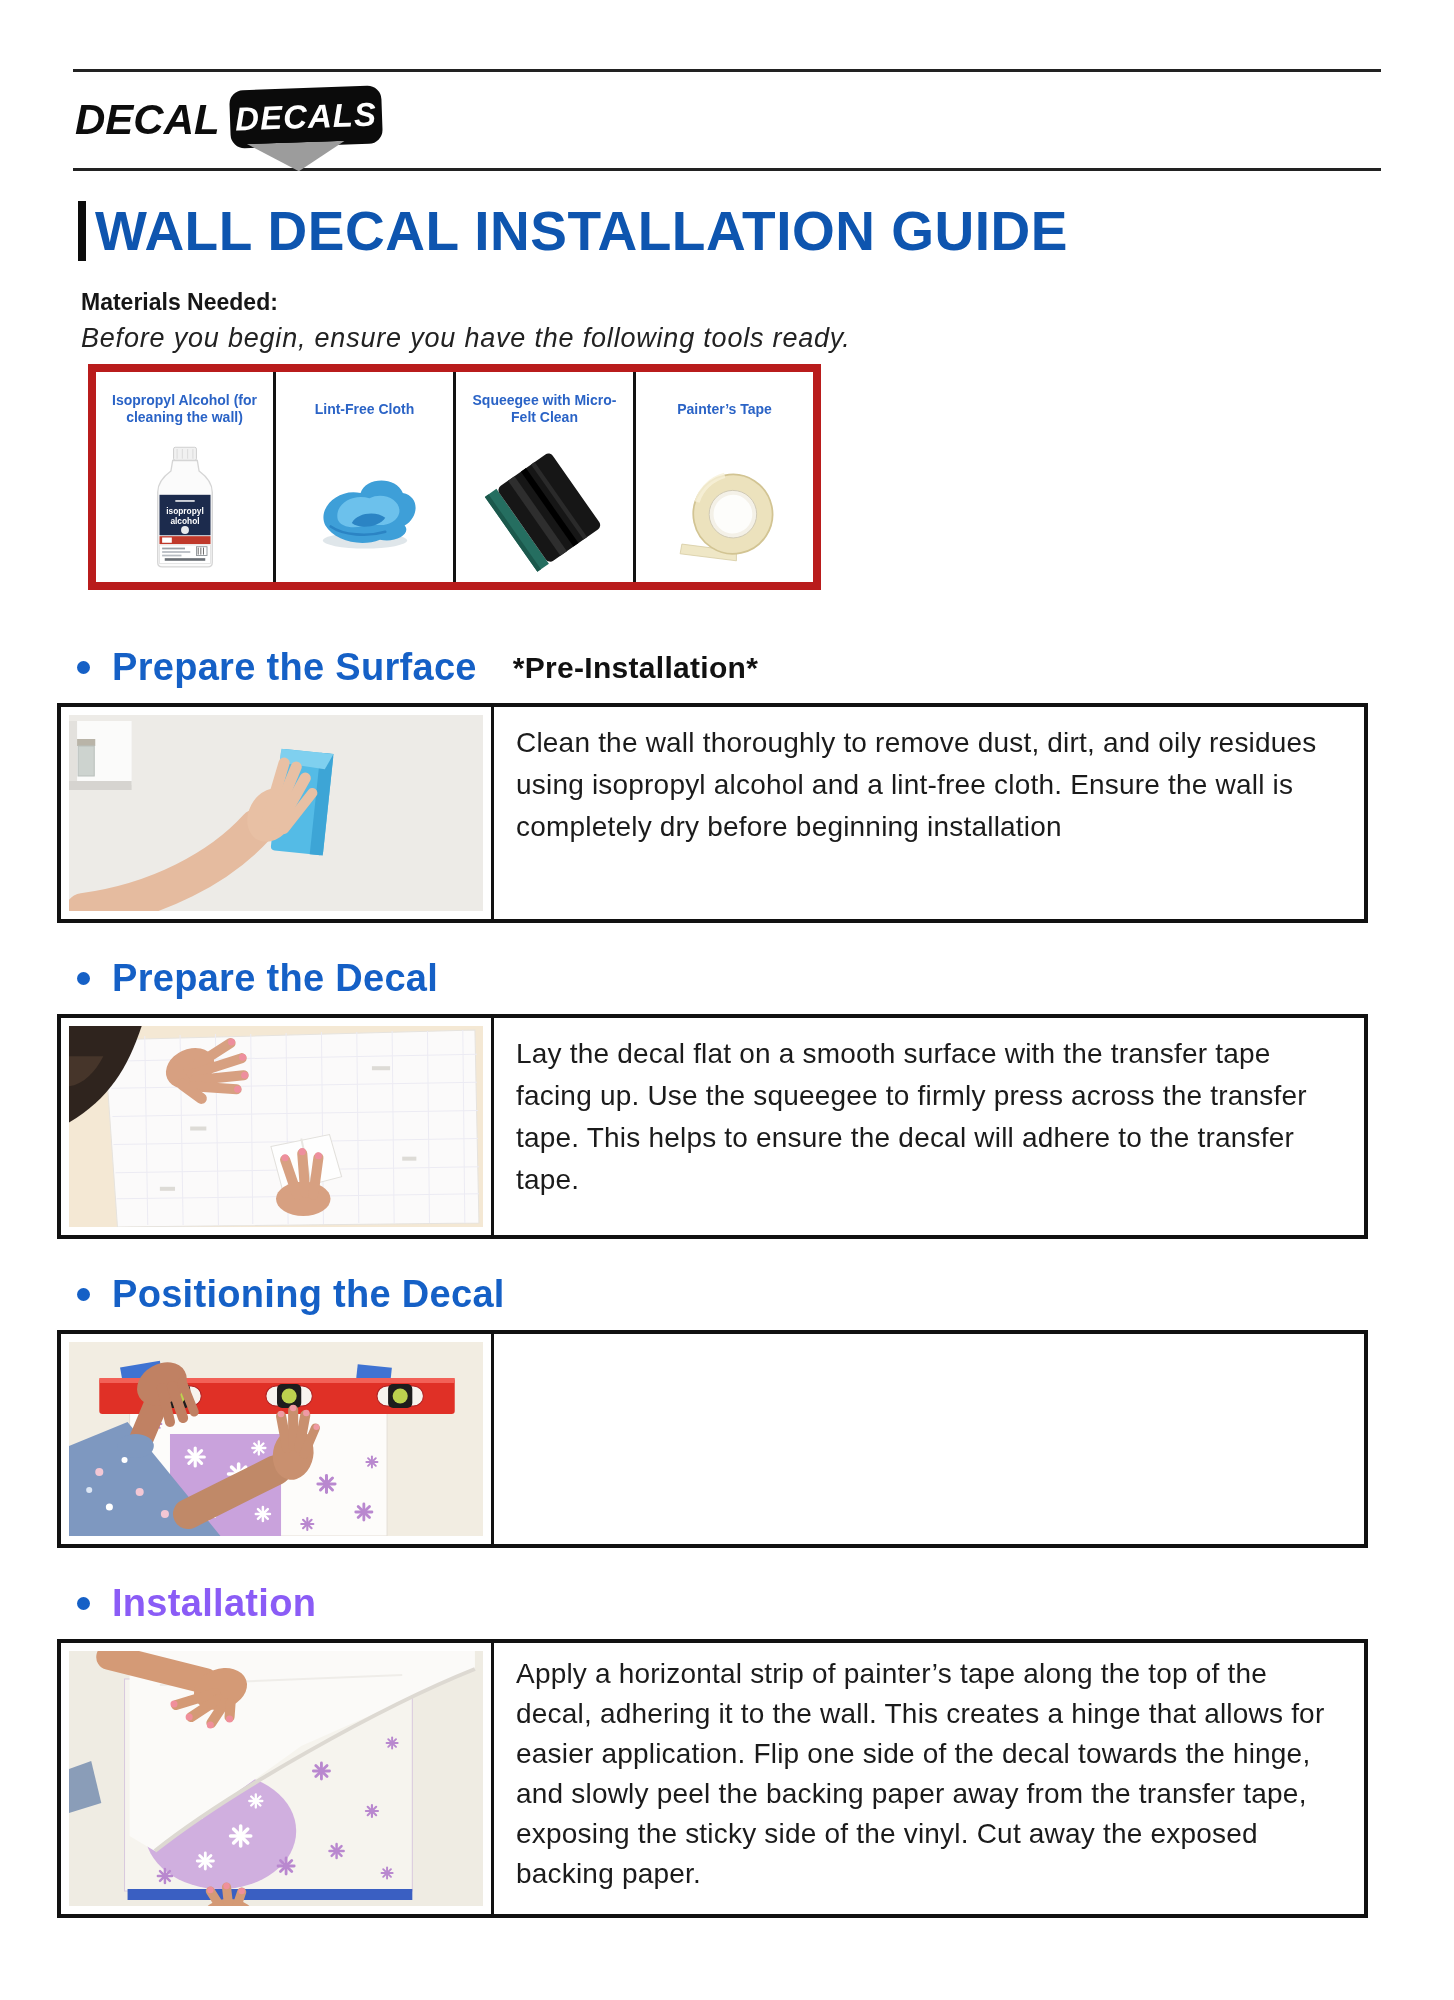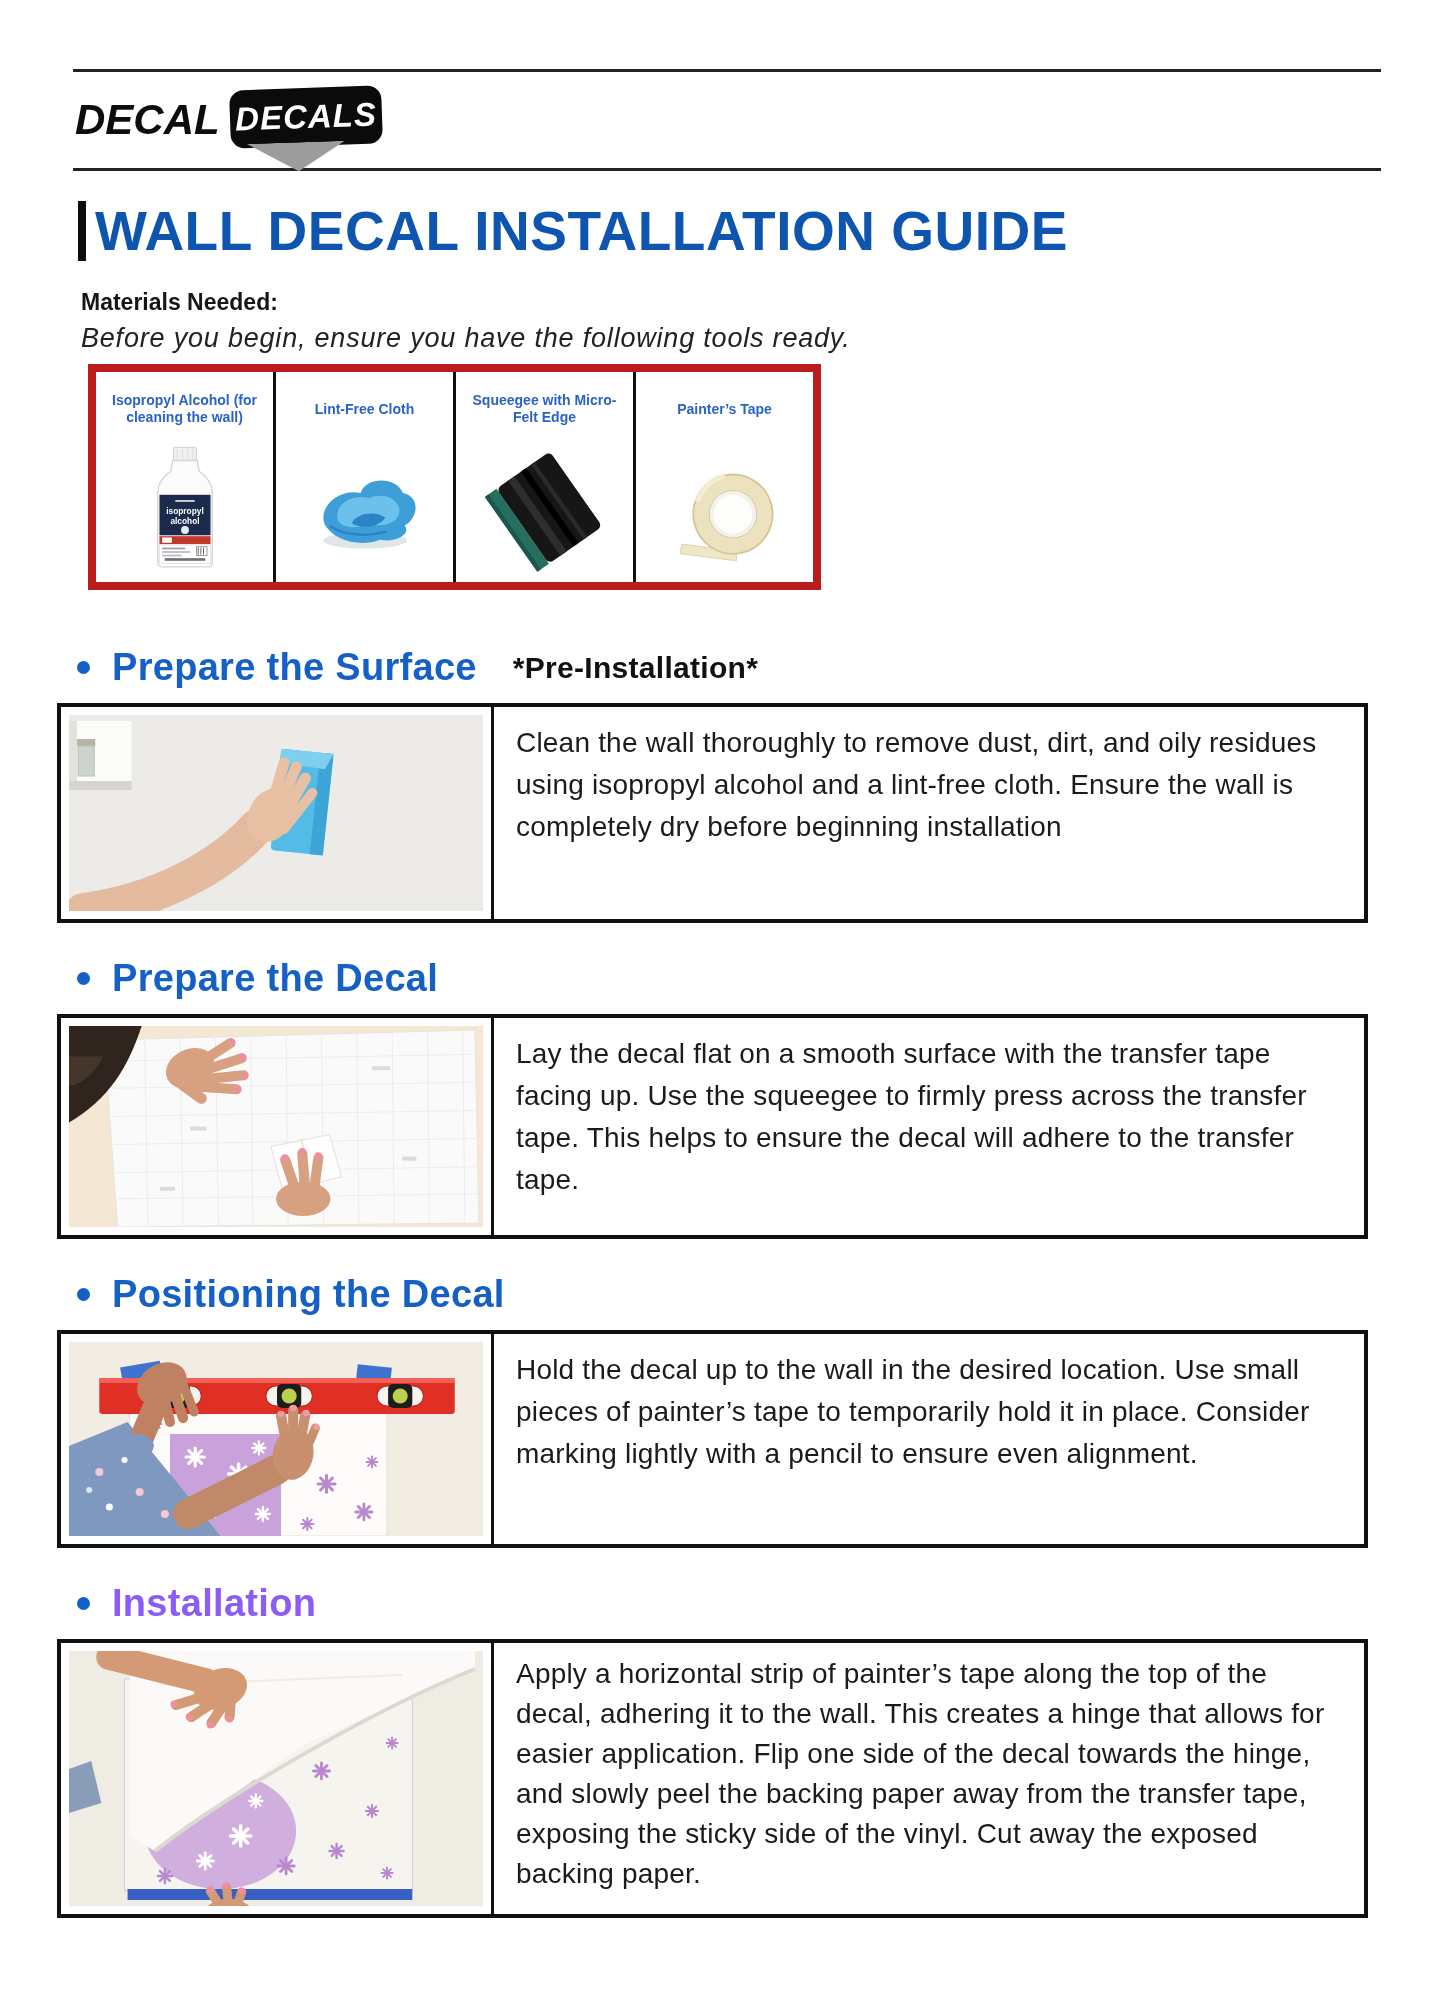--- a/index.html
+++ b/index.html
@@ -123,21 +123,21 @@
           <svg viewBox="0 0 150 150" width="150" height="132">
             <ellipse cx="75" cy="112" rx="48" ry="9" fill="#dfe6ea"></ellipse>
             <path d="M30,95 C20,75 45,52 70,58 C75,40 110,38 118,58 C138,62 136,86 120,95 C128,104 110,115 92,111 C70,120 40,112 30,95 Z" fill="#3e9fd8"></path>
             <path d="M44,88 C40,70 62,58 80,64 C96,56 116,66 114,80 C112,92 94,98 82,92 C66,100 48,98 44,88 Z" fill="#6cc1ec"></path>
             <path d="M60,92 C66,80 88,78 98,86 C92,96 70,100 60,92 Z" fill="#2b84c4"></path>
             <path d="M36,96 C50,106 78,108 98,102" fill="none" stroke="#2b84c4" stroke-width="3" stroke-linecap="round"></path>
           </svg>
         </div>
       </td>
       <td>
-        <div class="mat-label" style="color:#2a63c6">Squeegee with Micro-Felt Edge</div>
+        <div class="mat-label" style="color:#2a63c6">Squeegee with Micro-Felt Clean</div>
         <div class="mat-fig">
           <svg viewBox="0 0 150 150" width="150" height="132">
             <g transform="rotate(-35 75 78)">
               <rect x="28" y="26" width="16" height="104" fill="#256e60"></rect>
               <rect x="28" y="26" width="5" height="104" fill="#1b584c"></rect>
               <rect x="44" y="26" width="74" height="104" rx="6" fill="#161616"></rect>
               <rect x="60" y="26" width="9" height="104" fill="#2e2e2e"></rect>
               <rect x="78" y="26" width="7" height="104" fill="#000000"></rect>
               <rect x="92" y="26" width="5" height="104" fill="#2a2a2a"></rect>
             </g>
@@ -301,21 +301,20 @@
         <circle cx="235" cy="71" r="3.2" fill="#ef9aa4"></circle>
           <circle cx="245" cy="85" r="3" fill="#ef9aa4"></circle>
         <path d="M92,48 L72,96" stroke="#c08163" stroke-width="24" stroke-linecap="round" fill="none"></path>
         <ellipse cx="92" cy="42" rx="26" ry="20" fill="#c08163" transform="rotate(-30 92 42)"></ellipse>
         <path d="M92,46 L100,80" stroke="#c08163" stroke-width="10" stroke-linecap="round" fill="none"></path>
         <path d="M102,44 L113,76" stroke="#c08163" stroke-width="10" stroke-linecap="round" fill="none"></path>
         <path d="M112,40 L124,70" stroke="#c08163" stroke-width="9" stroke-linecap="round" fill="none"></path>
         <ellipse cx="66" cy="104" rx="18" ry="12" fill="#7e98c0"></ellipse>
       </svg>
     </div>
-    <div class="step-text">Hold the decal up to the wall in the desired location. Use small pieces of painter’s tape to temporarily hold it in place. Consider marking lightly with a pencil to ensure even alignment.</div>
   </div>
 
   <div class="section-heading">
     <span class="bullet" style="background:#1560c6"></span>
     <span class="heading-text" style="color:#8b5cf6">Installation</span>
   </div>
   <div class="step-box hbox4">
     <div class="step-photo">
       <svg viewBox="0 0 410 255" preserveAspectRatio="none">
         <rect width="410" height="255" fill="#efece3"></rect>

